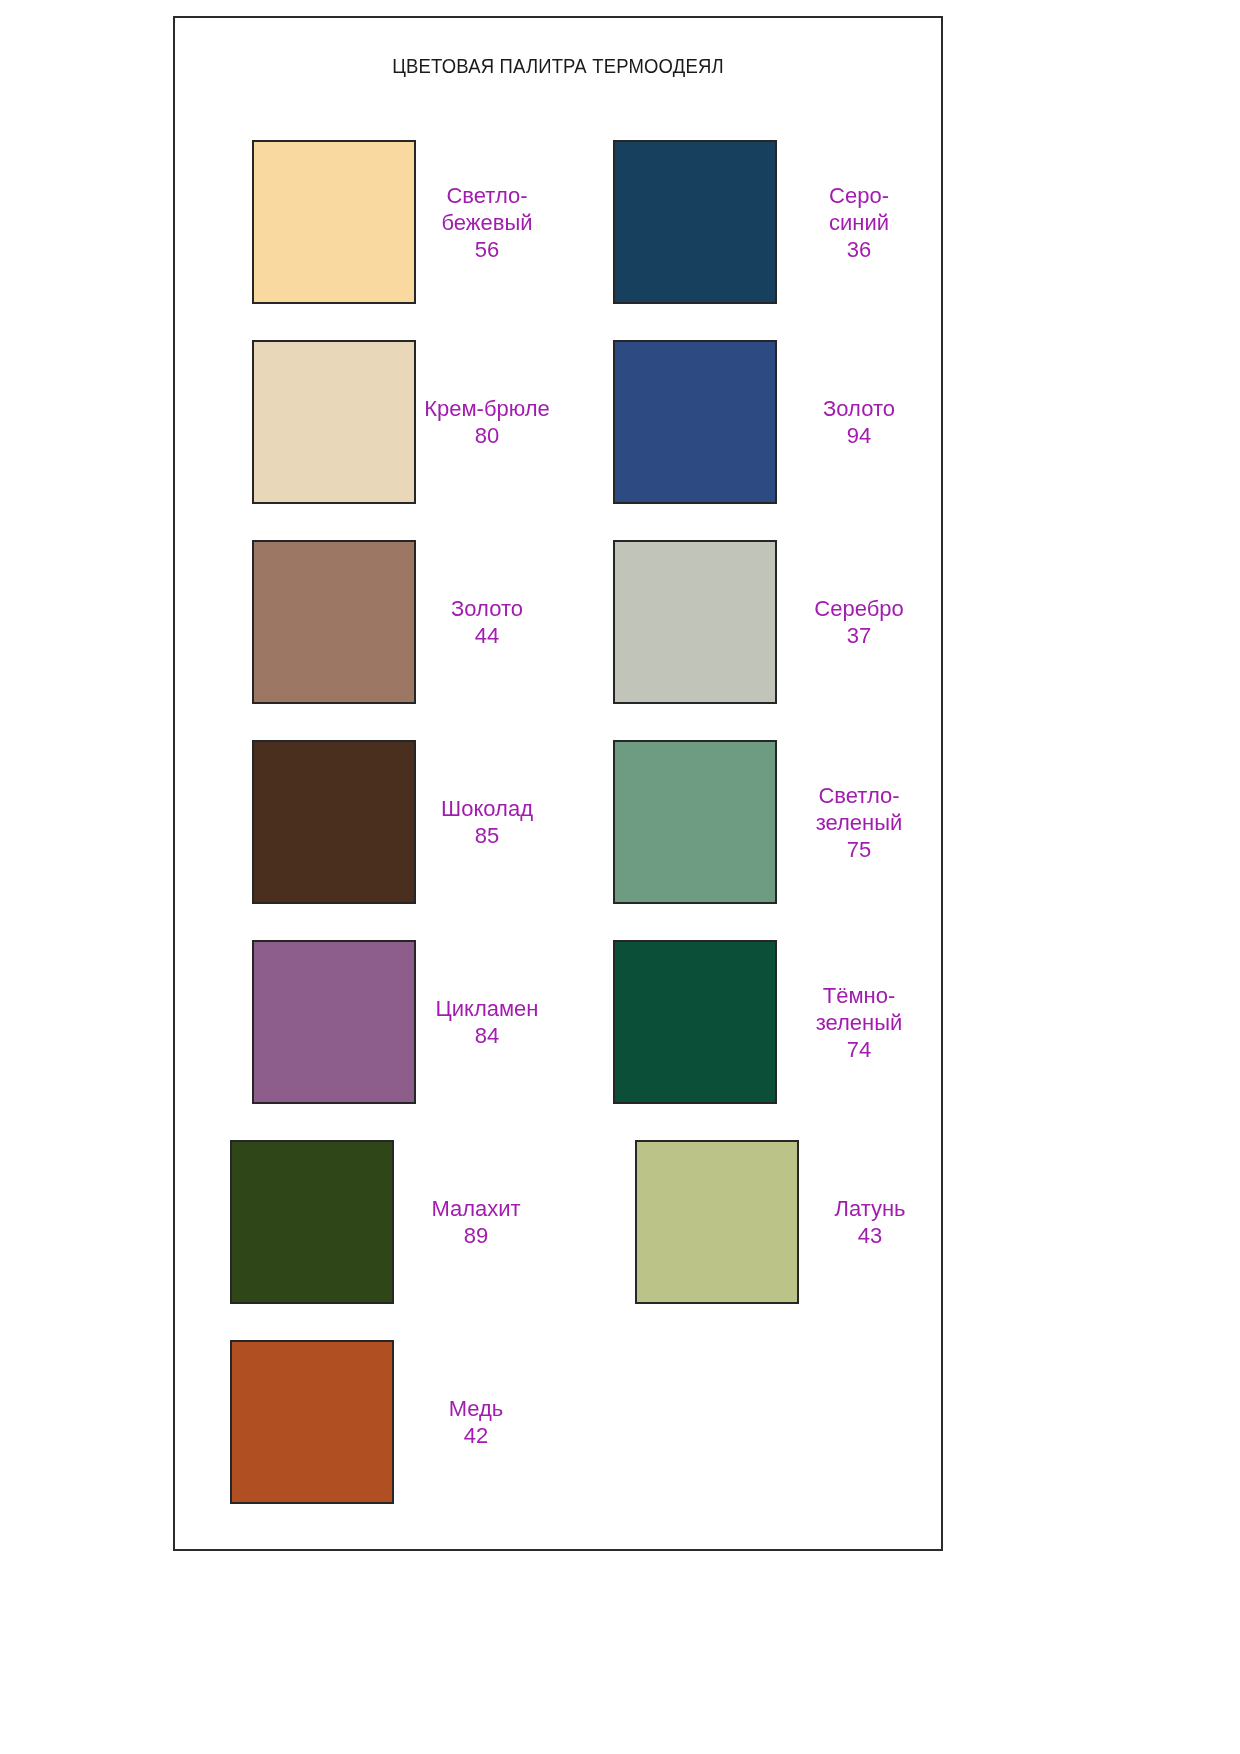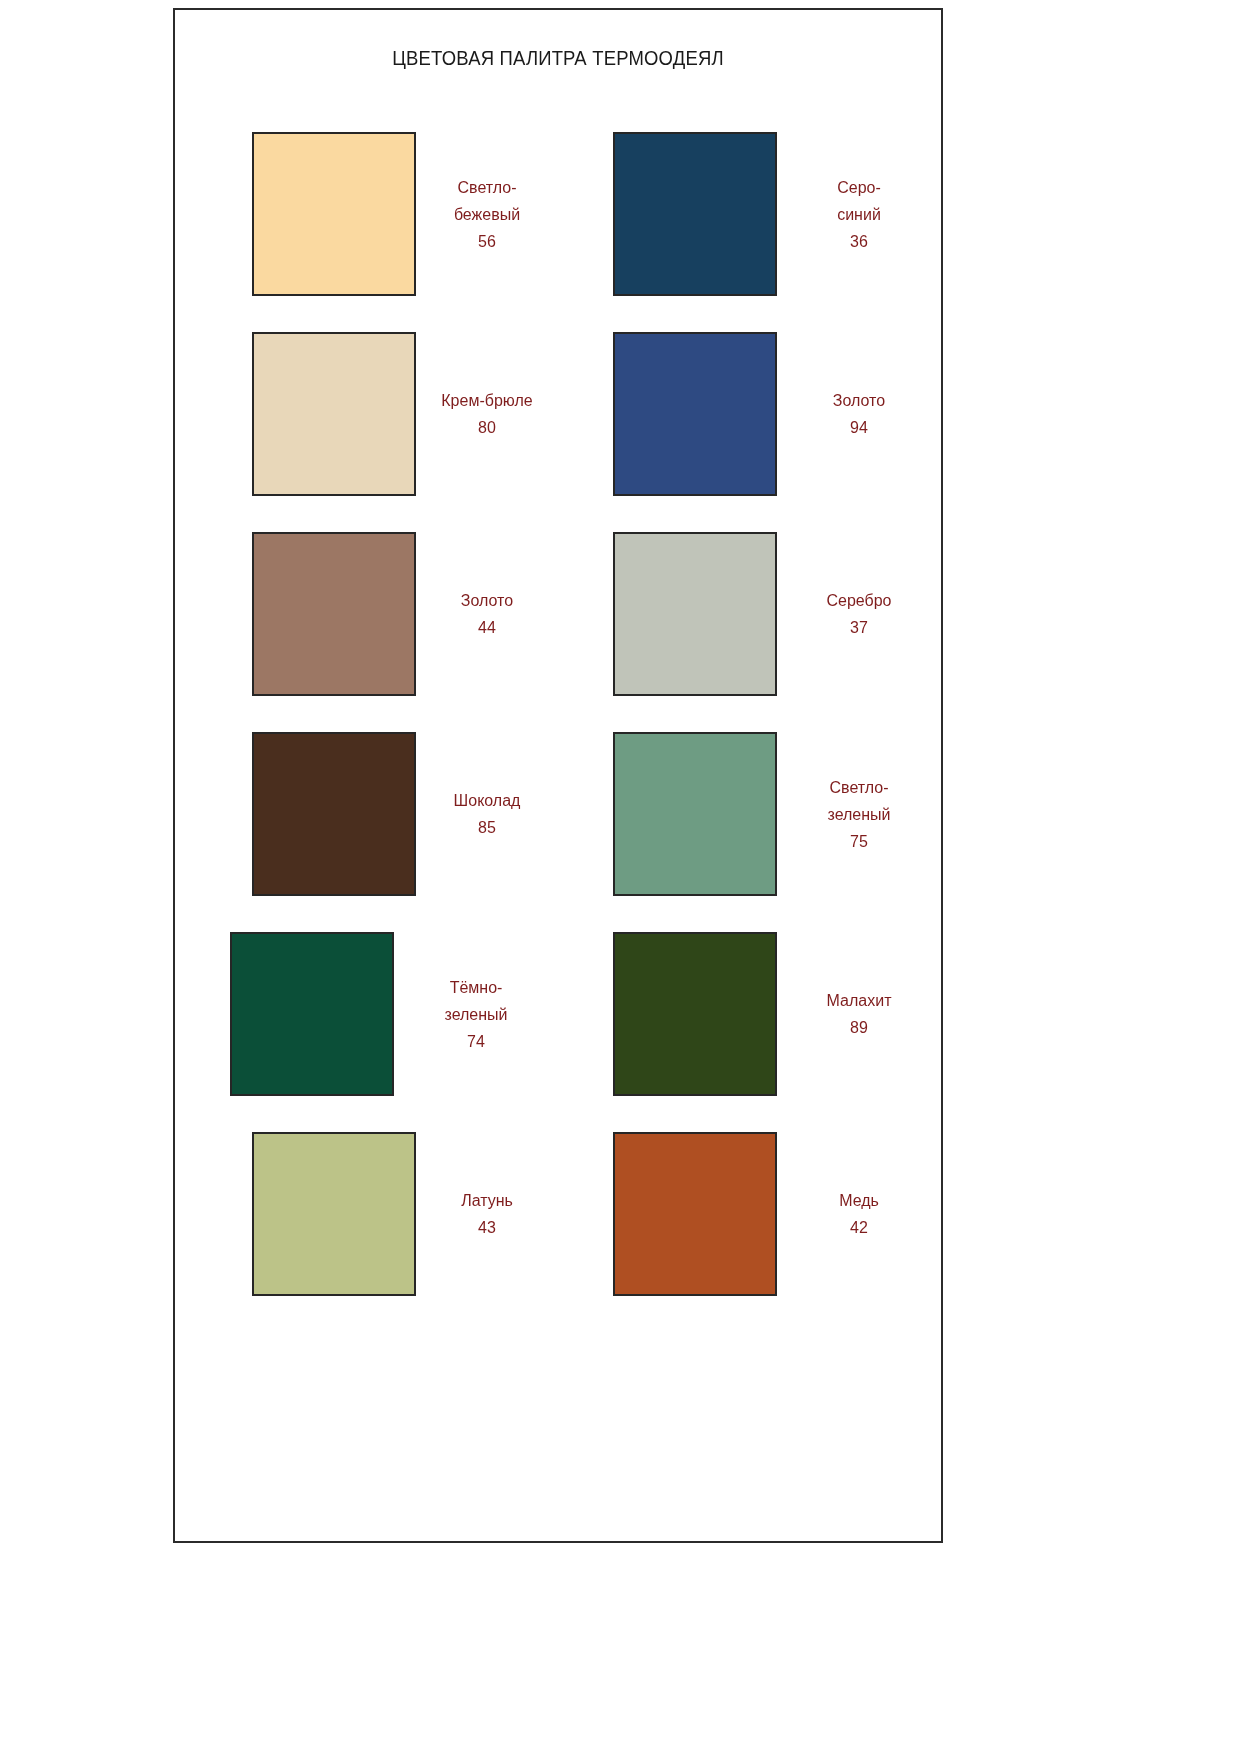--- a/index.html
+++ b/index.html
@@ -14,21 +14,21 @@
     font-family: "Liberation Sans", "DejaVu Sans", sans-serif;
     color: #1a1a1a;
     position: relative;
     overflow: hidden;
   }
 
   
   .sheet {
     position: absolute;
     left: 173px;
-    top: 8px;
+    top: 16px;
     width: 770px;
     height: 1535px;
     border: 2px solid #2b2b2b;
     background: #ffffff;
     box-sizing: border-box;
   }
 
   
   .palette-title {
     position: absolute;
@@ -74,23 +74,23 @@
     width: 164px;
     height: 164px;
     border: 2px solid #262626;
     box-sizing: border-box;
     flex: 0 0 auto;
   }
 
   .swatch-label {
     flex: 1 1 auto;
     text-align: center;
-    font-size: 16px;
+    font-size: 22px;
     line-height: 27px;
-    color: #7f1d1d;
+    color: #a21caf;
     padding: 0 6px;
     box-sizing: border-box;
     white-space: pre-line;
   }
 
   .swatch-name {
     display: block;
   }
   .swatch-code {
     display: block;
@@ -132,20 +132,24 @@
       </div>
       <div class="cell left">
         <div class="swatch" style="background-color: rgb(74, 46, 30);"></div>
         <div class="swatch-label"><span class="swatch-name">Шоколад</span><span class="swatch-code">85</span></div>
       </div>
       <div class="cell right">
         <div class="swatch" style="background-color: rgb(110, 156, 131);"></div>
         <div class="swatch-label"><span class="swatch-name">Светло-
 зеленый</span><span class="swatch-code">75</span></div>
       </div>
+      <div class="cell left">
+        <div class="swatch" style="background-color: rgb(141, 94, 140);"></div>
+        <div class="swatch-label"><span class="swatch-name">Цикламен</span><span class="swatch-code">84</span></div>
+      </div>
       <div class="cell right">
         <div class="swatch" style="background-color: rgb(11, 79, 56);"></div>
         <div class="swatch-label"><span class="swatch-name">Тёмно-
 зеленый</span><span class="swatch-code">74</span></div>
       </div>
       <div class="cell right">
         <div class="swatch" style="background-color: rgb(47, 70, 24);"></div>
         <div class="swatch-label"><span class="swatch-name">Малахит</span><span class="swatch-code">89</span></div>
       </div>
       <div class="cell left">

